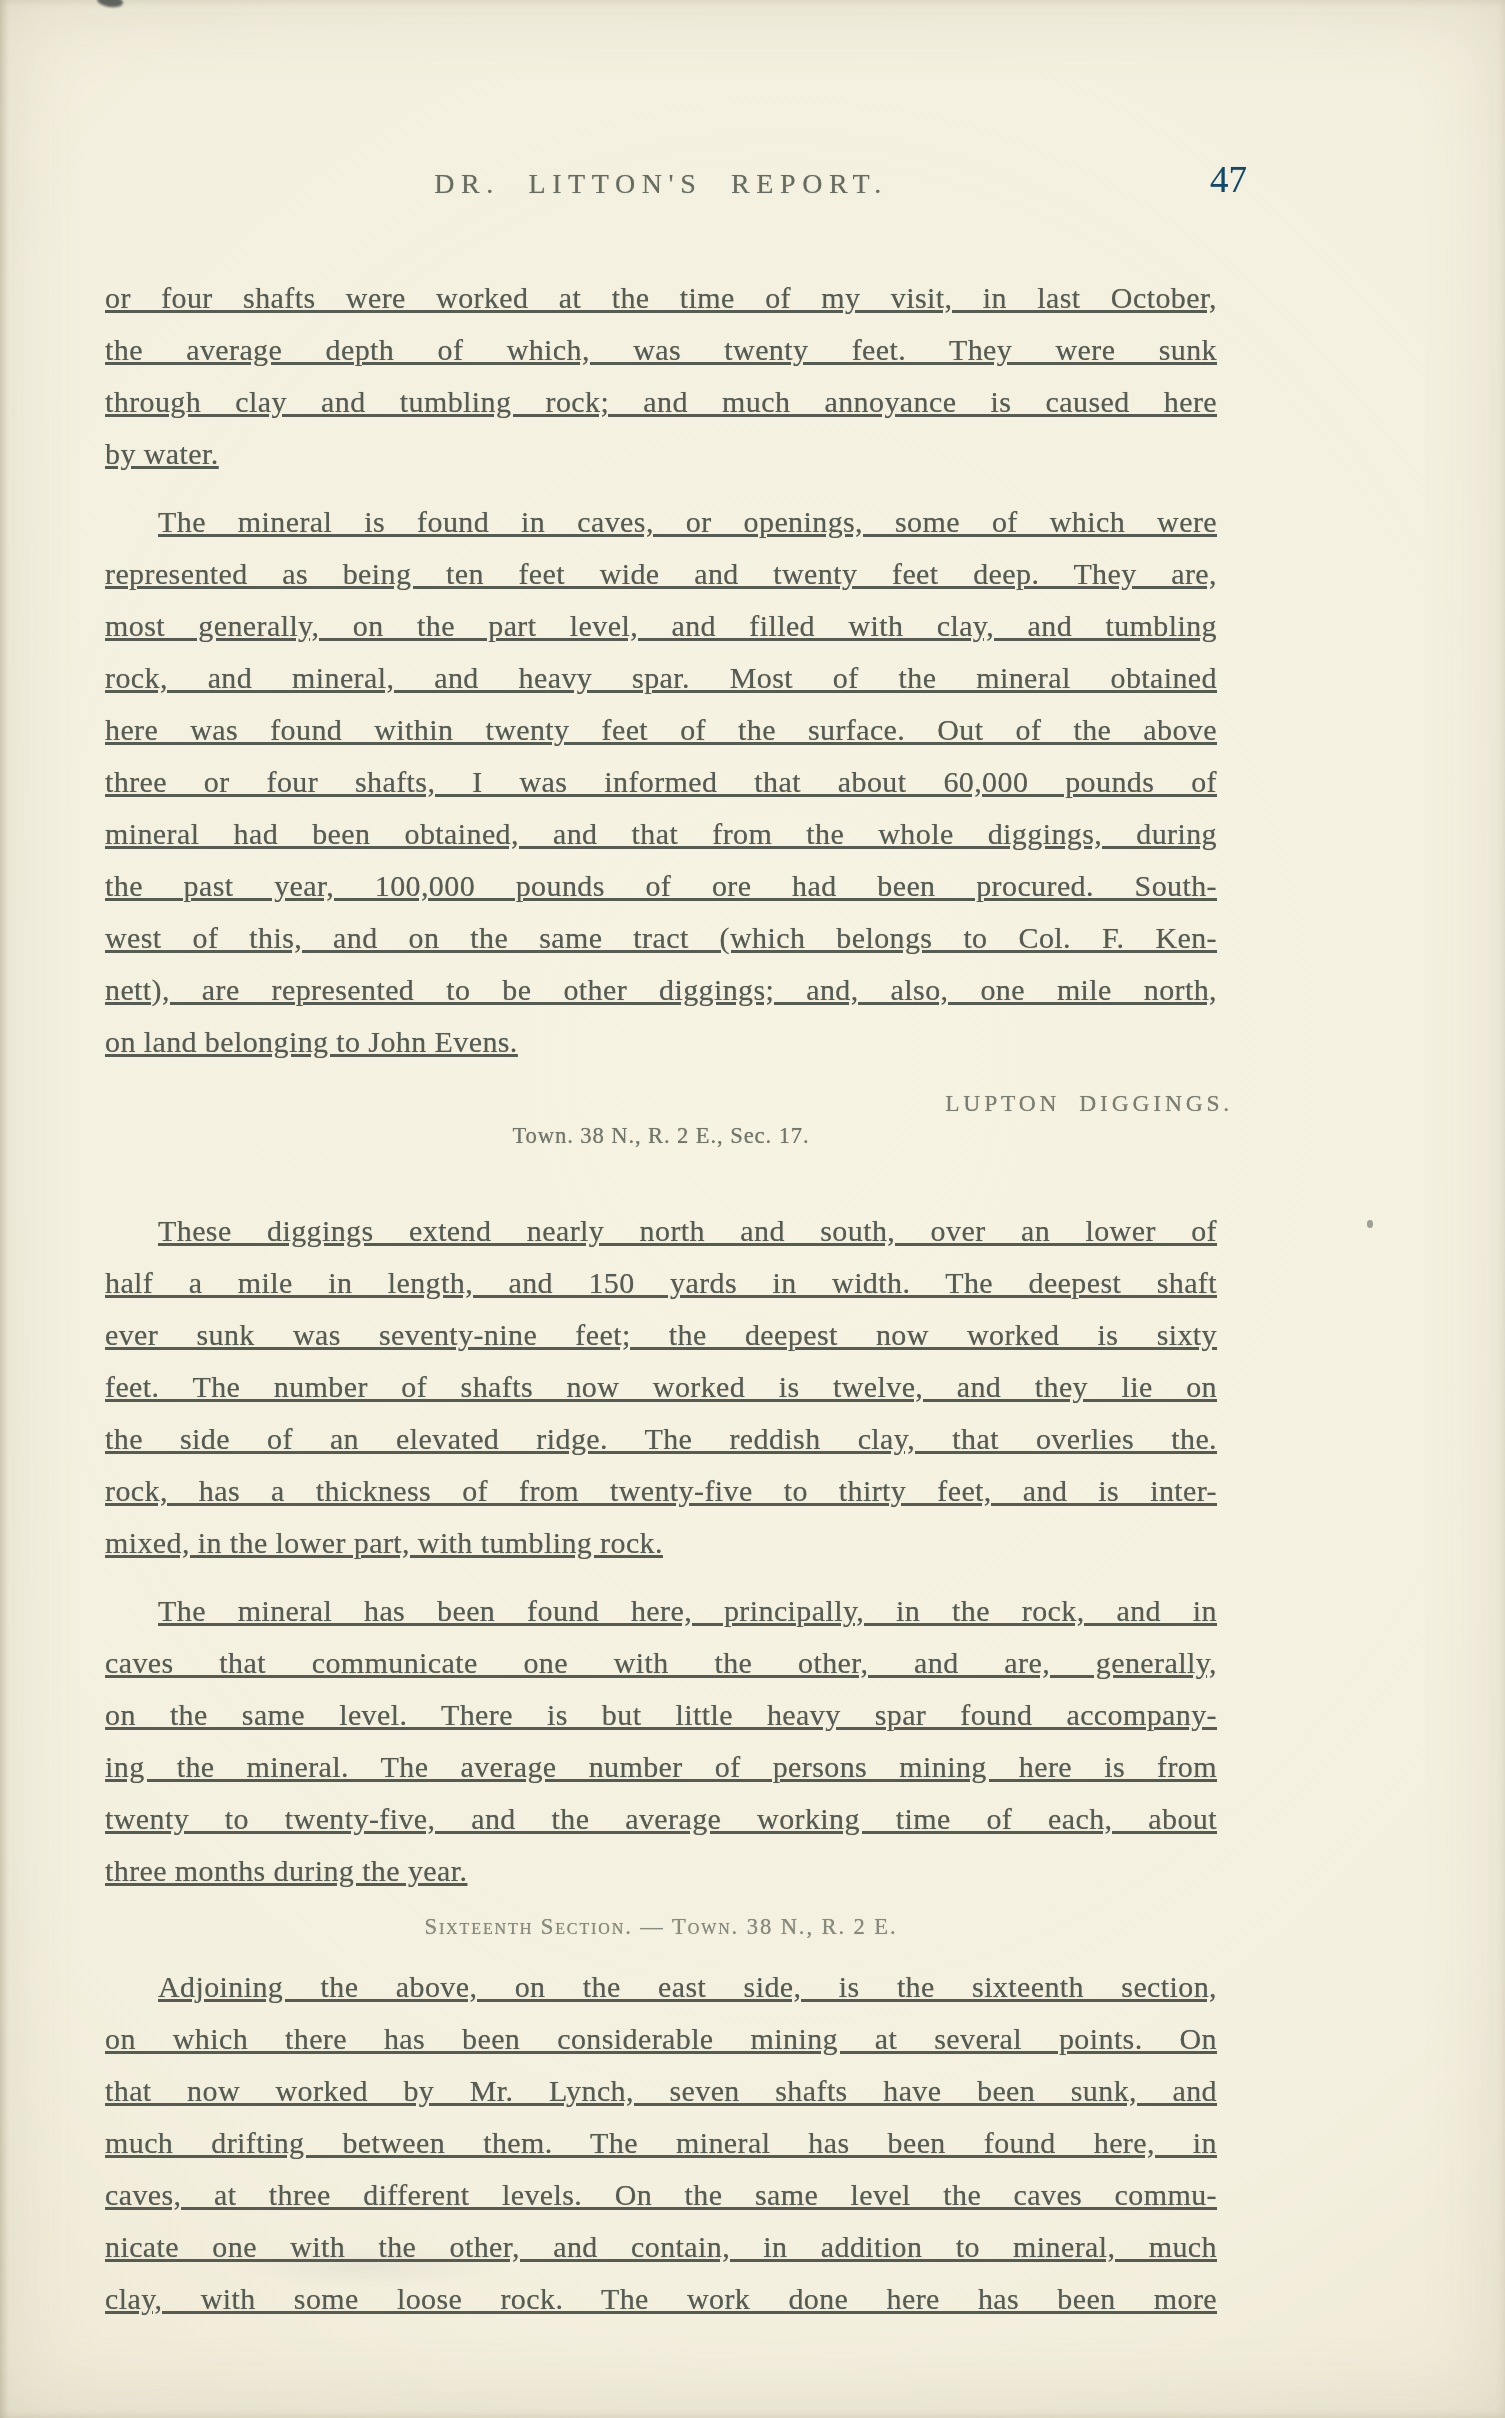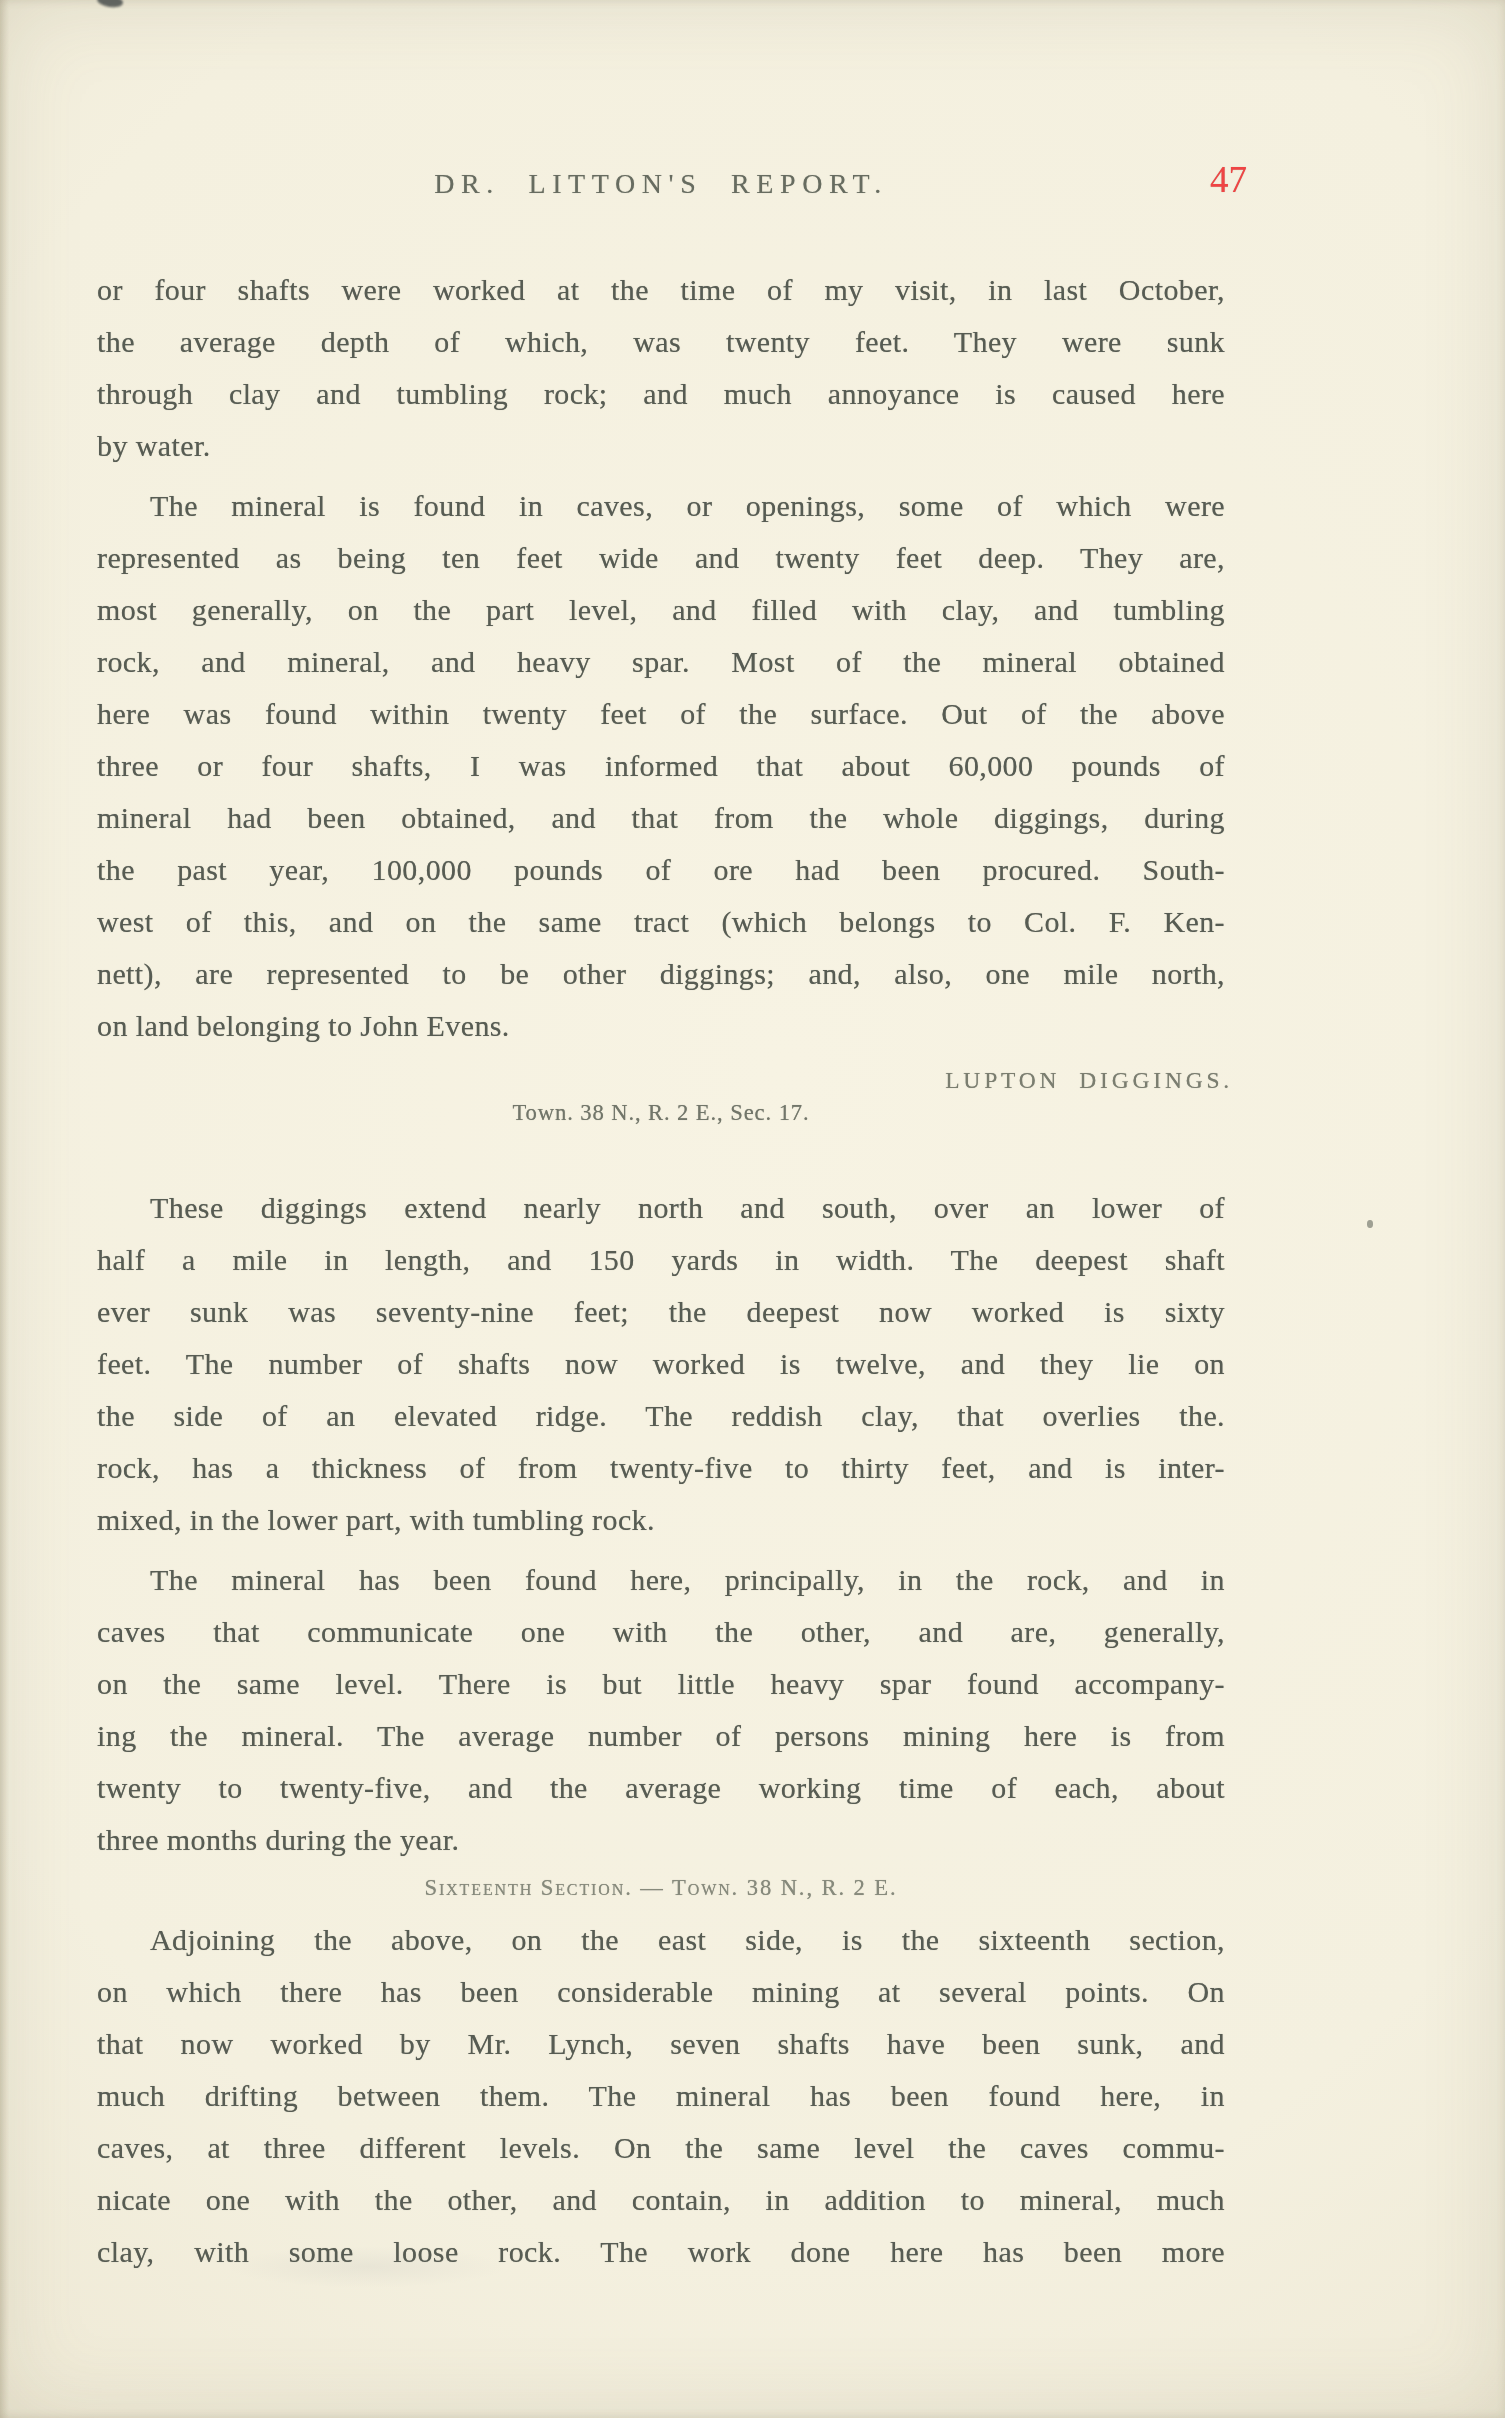--- a/index.html
+++ b/index.html
@@ -21,33 +21,33 @@
     left: 89px; width: 1144px; top: 168px;
     text-align: center;
     font-size: 28px; letter-spacing: 6.6px; word-spacing: 15px;
     color: #676c60;
     text-shadow: 0 0 0.9px rgba(90,95,86,0.45);
   }
   .page-number {
     position: absolute;
     left: 1210px; top: 158px;
     font-size: 37px;
-    color: #ef4444;
+    color: #0c4a6e;
     text-shadow: 0 0 0.9px rgba(100,95,70,0.4);
   }
   
   .body-block {
     position: absolute;
     left: 89px; top: 256px;
     width: 1144px;
     color: #575c53;
     font-size: 30px;
     text-shadow: 0 0 0.7px rgba(87,92,83,0.65);
   }
-  .paragraph { margin: 8px; }
+  .paragraph { margin: 16px; text-decoration: underline; }
   .line {
     height: 52px; line-height: 52px;
     text-align: justify;
     text-align-last: justify;
     letter-spacing: 0.4px;
     white-space: nowrap;
     overflow: visible;
   }
   .line.short { text-align-last: left; }
   .line.indent { padding-left: 53px; }

